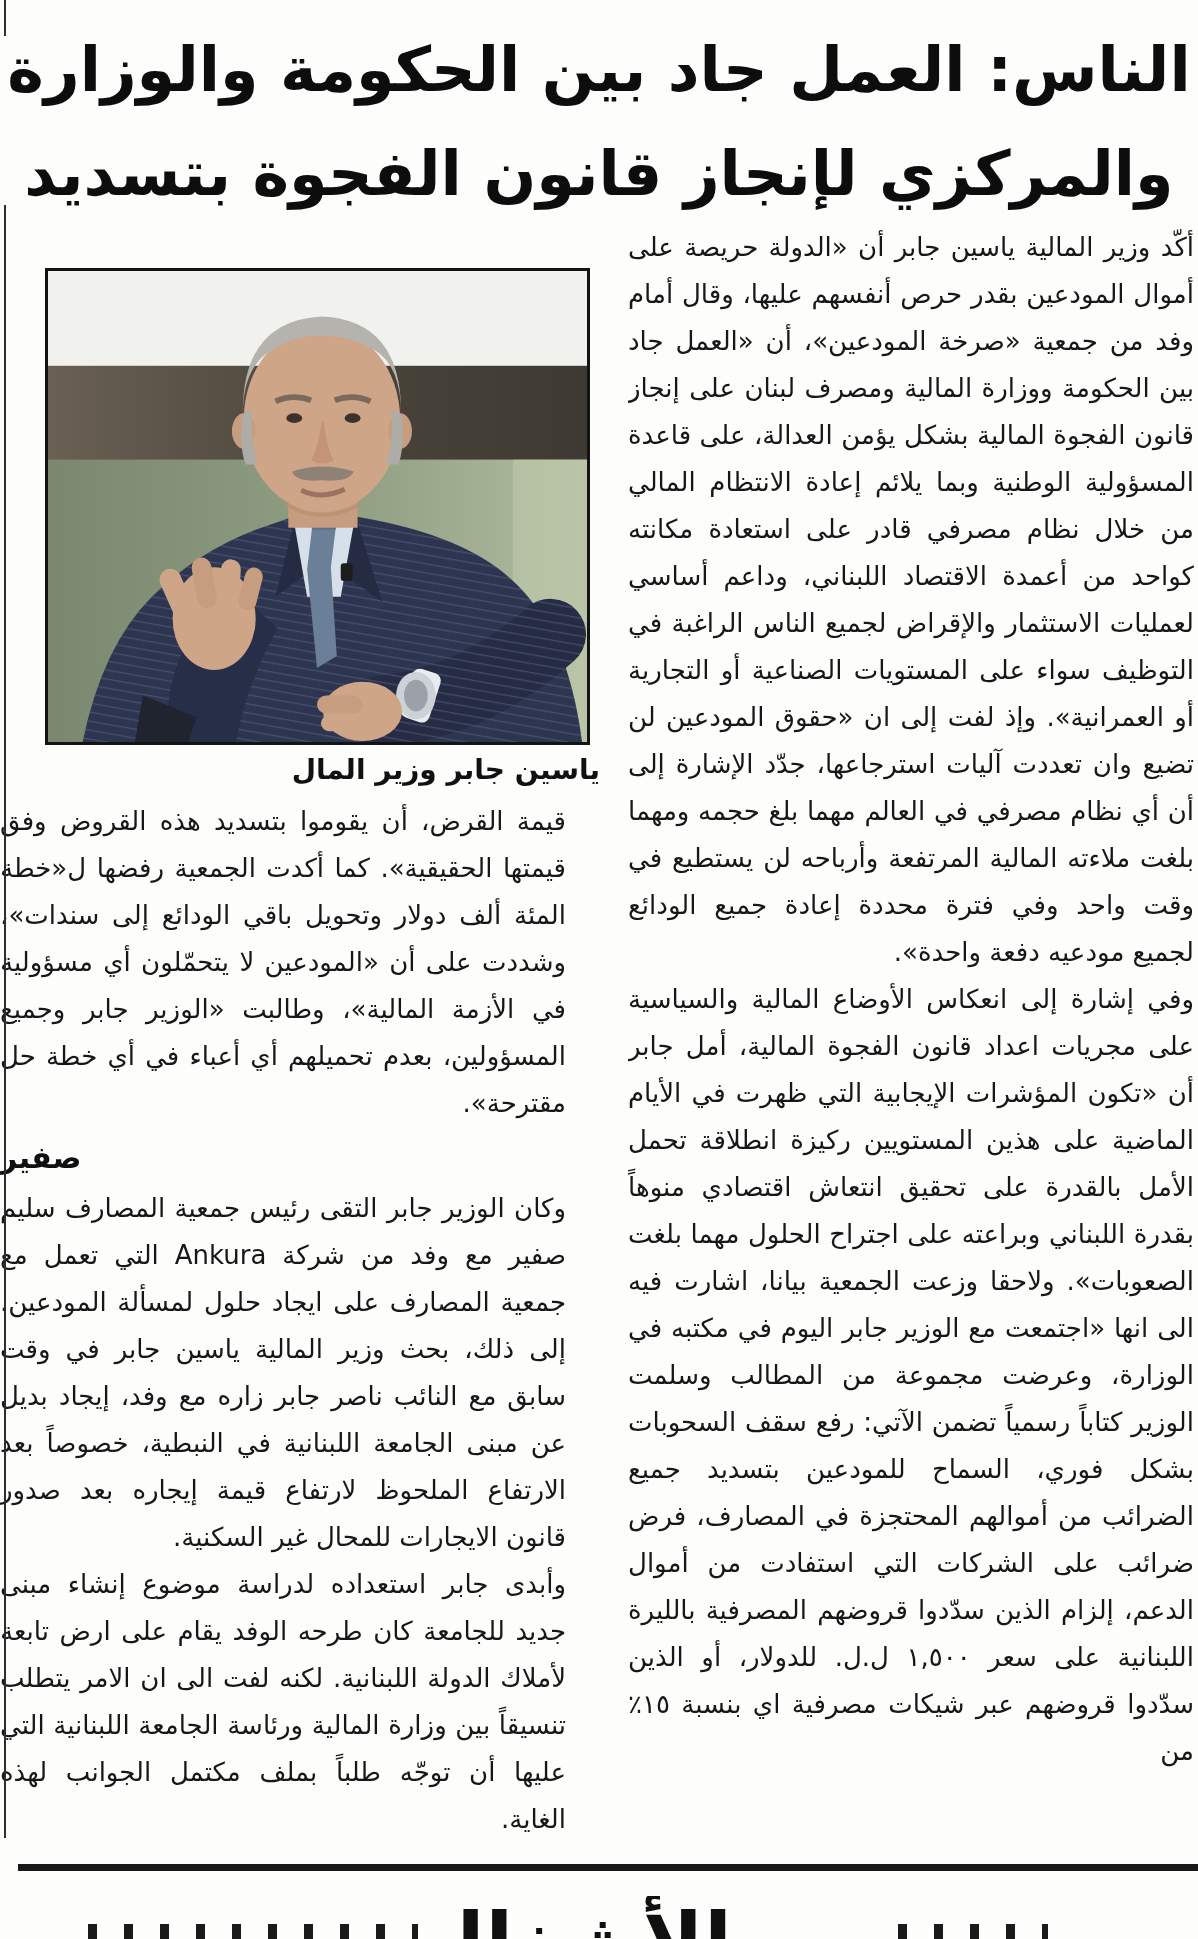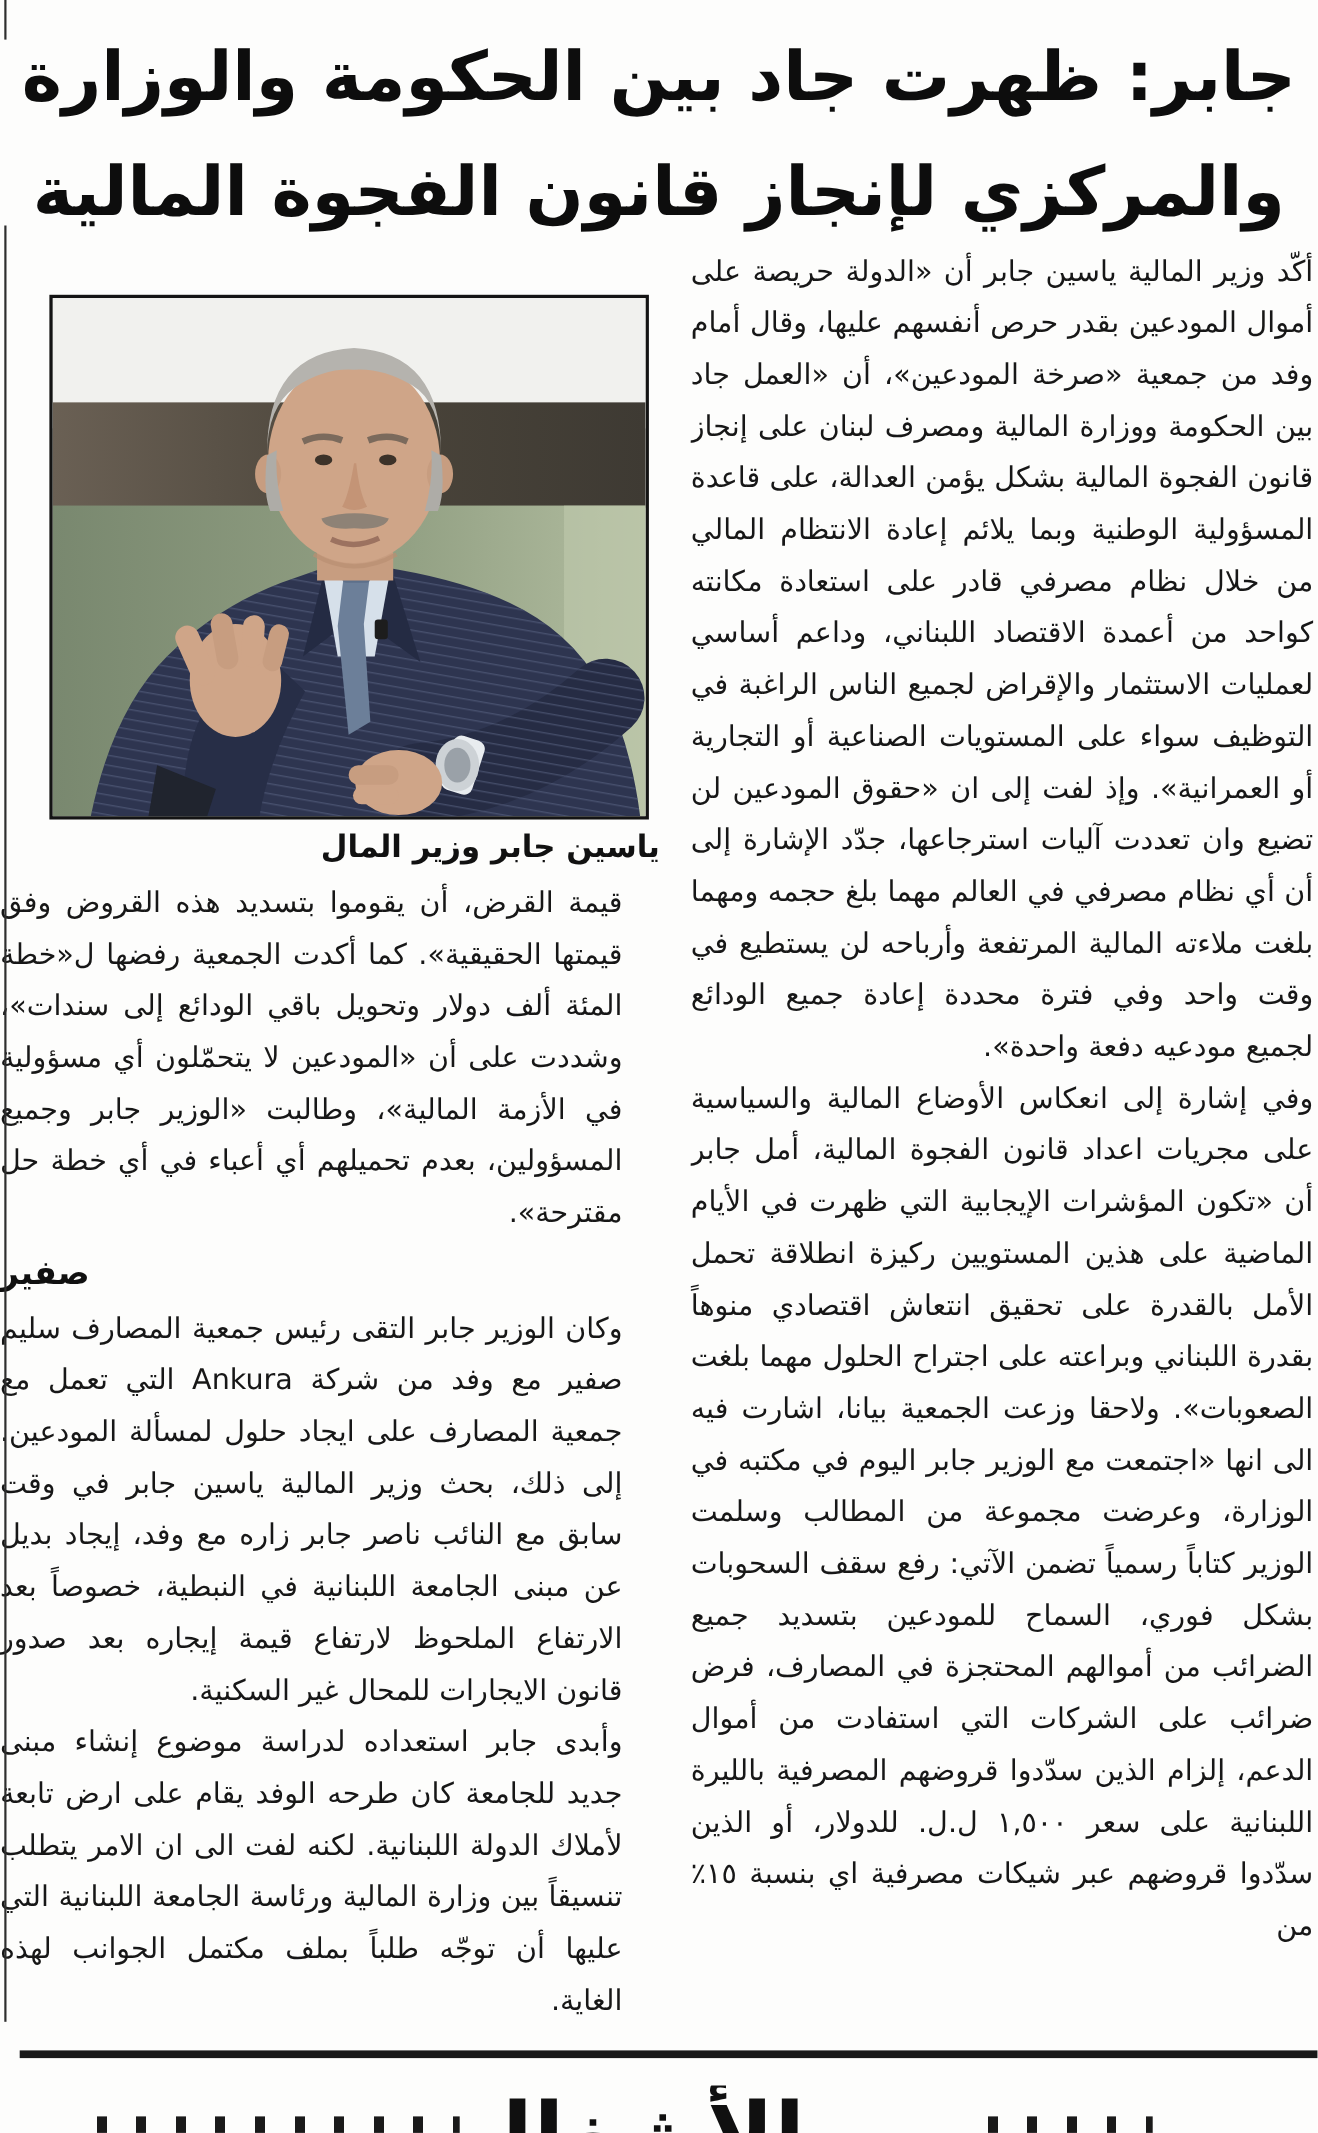--- a/index.html
+++ b/index.html
@@ -84,22 +84,22 @@
   }
   .glyph-strip.a{left:30px;width:330px;}
   .glyph-strip.b{right:40px;width:150px;}
 </style>
 </head>
 <body>
 
 <div class="page">
 
   <h1 class="headline">
-    <span class="hl-line">جابر: ظهرت جاد بين الحكومة والوزارة</span>
-    <span class="hl-line">والمركزي لإنجاز قانون الفجوة المالية</span>
+    <span class="hl-line">الناس: العمل جاد بين الحكومة والوزارة</span>
+    <span class="hl-line">والمركزي لإنجاز قانون الفجوة بتسديد</span>
   </h1>
 
   <div class="col right-col">
     <p>أكّد وزير المالية ياسين جابر أن «الدولة حريصة على أموال المودعين بقدر حرص أنفسهم عليها، وقال أمام وفد من جمعية «صرخة المودعين»، أن «العمل جاد بين الحكومة ووزارة المالية ومصرف لبنان على إنجاز قانون الفجوة المالية بشكل يؤمن العدالة، على قاعدة المسؤولية الوطنية وبما يلائم إعادة الانتظام المالي من خلال نظام مصرفي قادر على استعادة مكانته كواحد من أعمدة الاقتصاد اللبناني، وداعم أساسي لعمليات الاستثمار والإقراض لجميع الناس الراغبة في التوظيف سواء على المستويات الصناعية أو التجارية أو العمرانية». وإذ لفت إلى ان «حقوق المودعين لن تضيع وان تعددت آليات استرجاعها، جدّد الإشارة إلى أن أي نظام مصرفي في العالم مهما بلغ حجمه ومهما بلغت ملاءته المالية المرتفعة وأرباحه لن يستطيع في وقت واحد وفي فترة محددة إعادة جميع الودائع لجميع مودعيه دفعة واحدة».</p>
     <p>وفي إشارة إلى انعكاس الأوضاع المالية والسياسية على مجريات اعداد قانون الفجوة المالية، أمل جابر أن «تكون المؤشرات الإيجابية التي ظهرت في الأيام الماضية على هذين المستويين ركيزة انطلاقة تحمل الأمل بالقدرة على تحقيق انتعاش اقتصادي منوهاً بقدرة اللبناني وبراعته على اجتراح الحلول مهما بلغت الصعوبات». ولاحقا وزعت الجمعية بيانا، اشارت فيه الى انها «اجتمعت مع الوزير جابر اليوم في مكتبه في الوزارة، وعرضت مجموعة من المطالب وسلمت الوزير كتاباً رسمياً تضمن الآتي: رفع سقف السحوبات بشكل فوري، السماح للمودعين بتسديد جميع الضرائب من أموالهم المحتجزة في المصارف، فرض ضرائب على الشركات التي استفادت من أموال الدعم، إلزام الذين سدّدوا قروضهم المصرفية بالليرة اللبنانية على سعر ١,٥٠٠ ل.ل. للدولار، أو الذين سدّدوا قروضهم عبر شيكات مصرفية اي بنسبة ١٥٪ من</p>
   </div>
 
   <figure class="photo">
     <svg viewBox="0 0 545 477" preserveAspectRatio="none">
       <defs>

